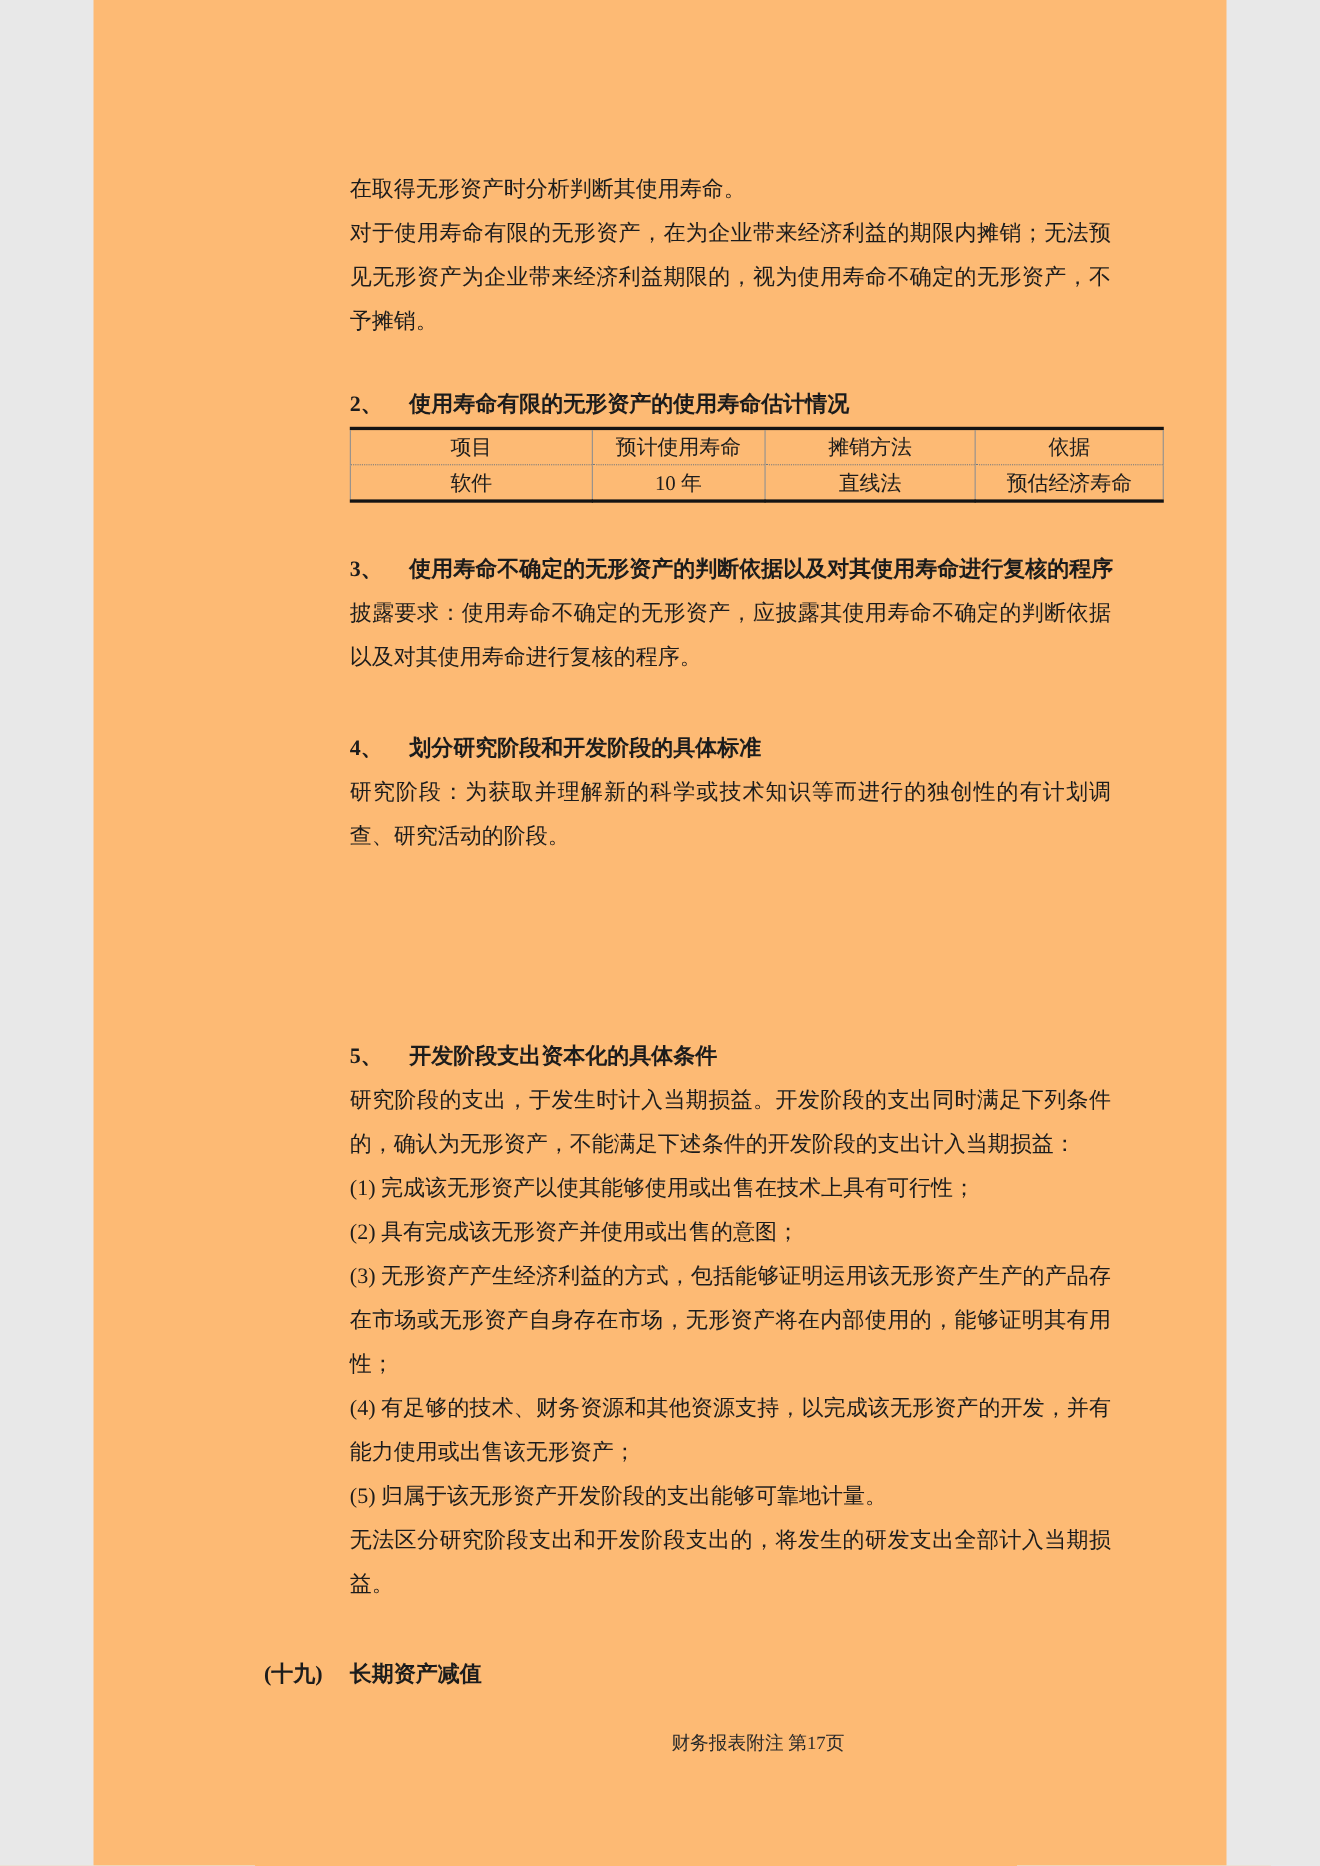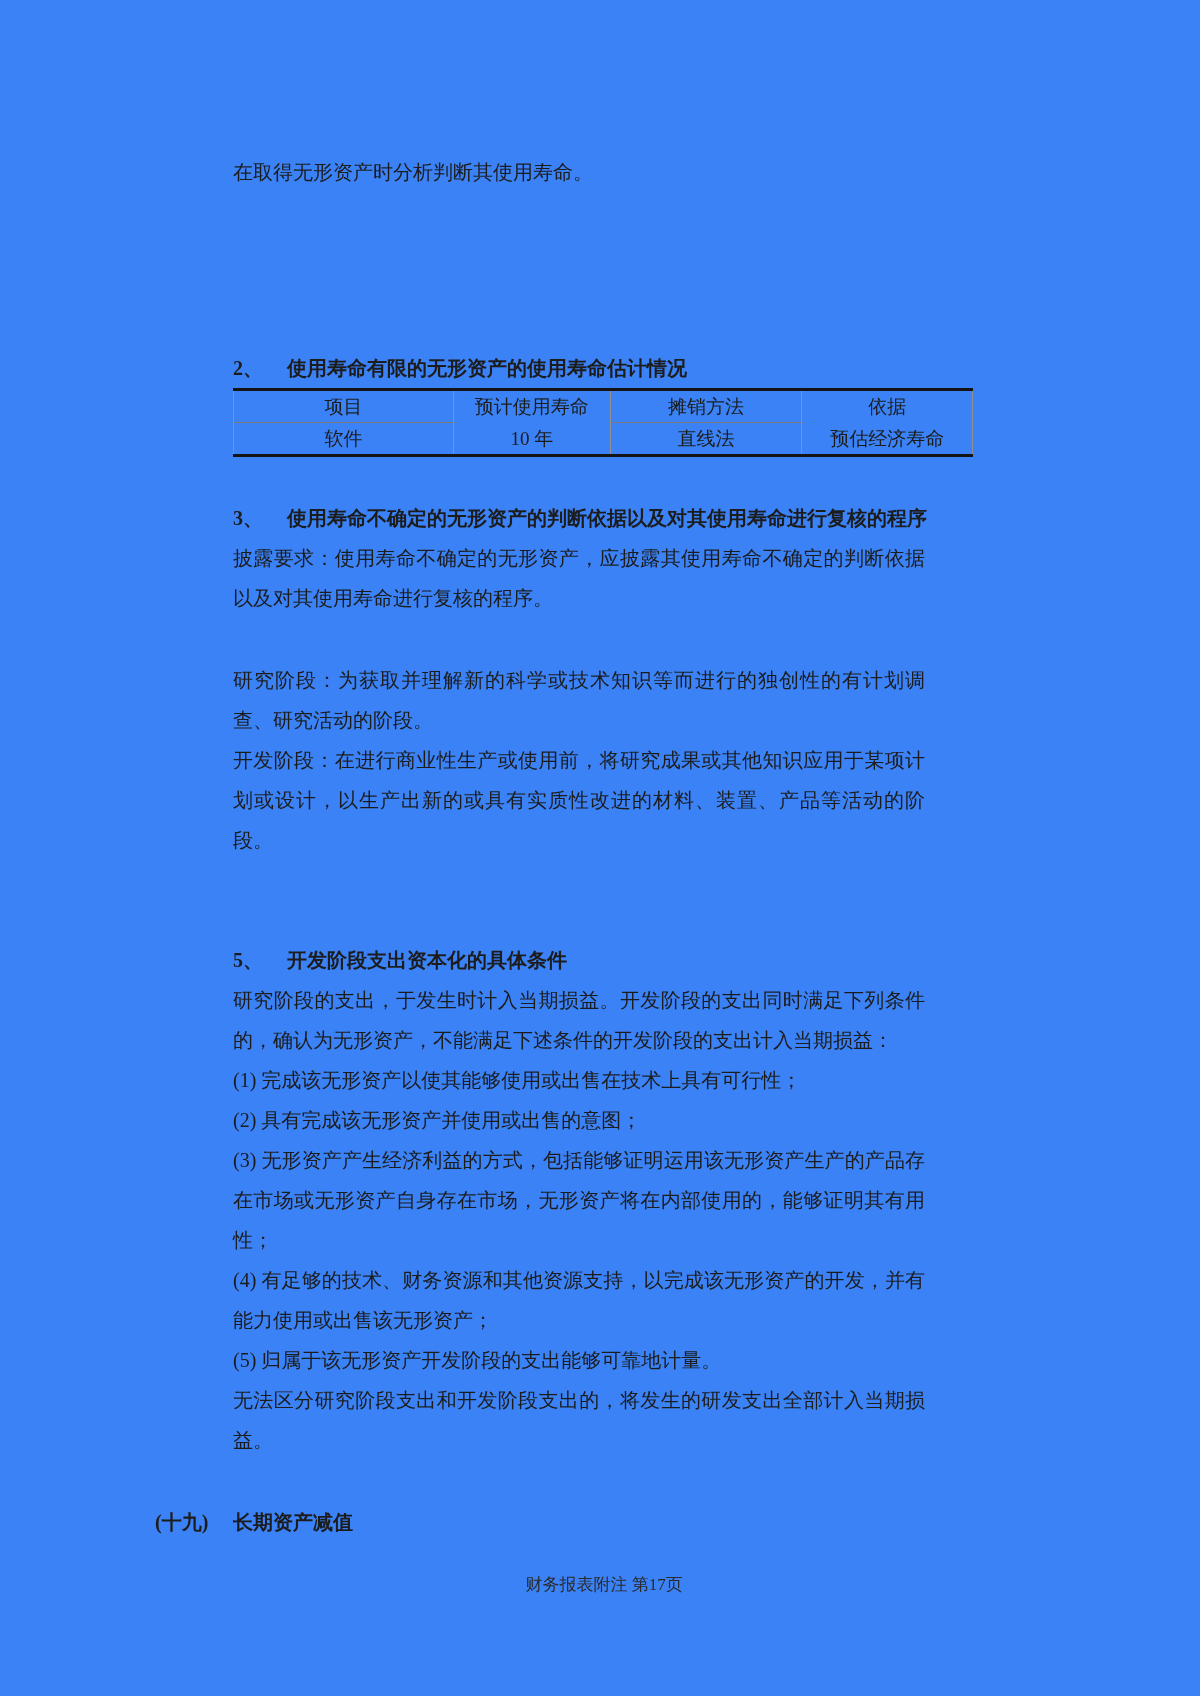--- a/index.html
+++ b/index.html
@@ -1,20 +1,20 @@
 <!DOCTYPE html>
 <html lang="zh"><head>
 <meta charset="utf-8">
 <style>
   html,body { margin:0; padding:0; background:#e8e8e8; }
   .page {
     position:relative;
-    width:1200px; height:1696px;
+    width:1030px; height:1696px;
     margin:0 auto;
-    background:#3b82f6;
+    background:#fdba74;
     color:#1c1c1c;
     font-family:"Liberation Serif","DejaVu Serif",serif;
     overflow:hidden;
   }
   .abs { position:absolute; }
   p.body {
     margin:0;
     font-size:20px;
     line-height:40px;
     text-align:justify;
@@ -54,20 +54,21 @@
     color:#2a2a2a;
   }
 </style>
 </head>
 <body>
 
 <div class="page">
 
   <div class="abs" style="left:233px; top:152px;">
     <p class="body para-col">在取得无形资产时分析判断其使用寿命。</p>
+    <p class="body para-col">对于使用寿命有限的无形资产，在为企业带来经济利益的期限内摊销；无法预见无形资产为企业带来经济利益期限的，视为使用寿命不确定的无形资产，不予摊销。</p>
   </div>
 
   <div class="abs sec2" style="left:233px; top:352px;">
     <div class="h-row">
       <span class="h-num">2、</span><span>使用寿命有限的无形资产的使用寿命估计情况</span>
     </div>
     <div class="rule-heavy"></div>
     <table class="est-table">
       <thead>
         <tr>
@@ -89,22 +90,24 @@
   </div>
 
   <div class="abs" style="left:233px; top:498px;">
     <div class="h-row">
       <span class="h-num">3、</span><span>使用寿命不确定的无形资产的判断依据以及对其使用寿命进行复核的程序</span>
     </div>
     <p class="body para-col">披露要求：使用寿命不确定的无形资产，应披露其使用寿命不确定的判断依据以及对其使用寿命进行复核的程序。</p>
   </div>
 
   <div class="abs" style="left:233px; top:660px;">
+    <div class="h-row">
+      <span class="h-num">4、</span><span>划分研究阶段和开发阶段的具体标准</span>
+    </div>
     <p class="body para-col">研究阶段：为获取并理解新的科学或技术知识等而进行的独创性的有计划调查、研究活动的阶段。</p>
-    <p class="body para-col">开发阶段：在进行商业性生产或使用前，将研究成果或其他知识应用于某项计划或设计，以生产出新的或具有实质性改进的材料、装置、产品等活动的阶段。</p>
   </div>
 
   <div class="abs" style="left:233px; top:940px;">
     <div class="h-row">
       <span class="h-num">5、</span><span>开发阶段支出资本化的具体条件</span>
     </div>
     <p class="body para-col">研究阶段的支出，于发生时计入当期损益。开发阶段的支出同时满足下列条件的，确认为无形资产，不能满足下述条件的开发阶段的支出计入当期损益：</p>
     <p class="body para-col">(1) 完成该无形资产以使其能够使用或出售在技术上具有可行性；</p>
     <p class="body para-col">(2) 具有完成该无形资产并使用或出售的意图；</p>
     <p class="body para-col">(3) 无形资产产生经济利益的方式，包括能够证明运用该无形资产生产的产品存在市场或无形资产自身存在市场，无形资产将在内部使用的，能够证明其有用性；</p>

